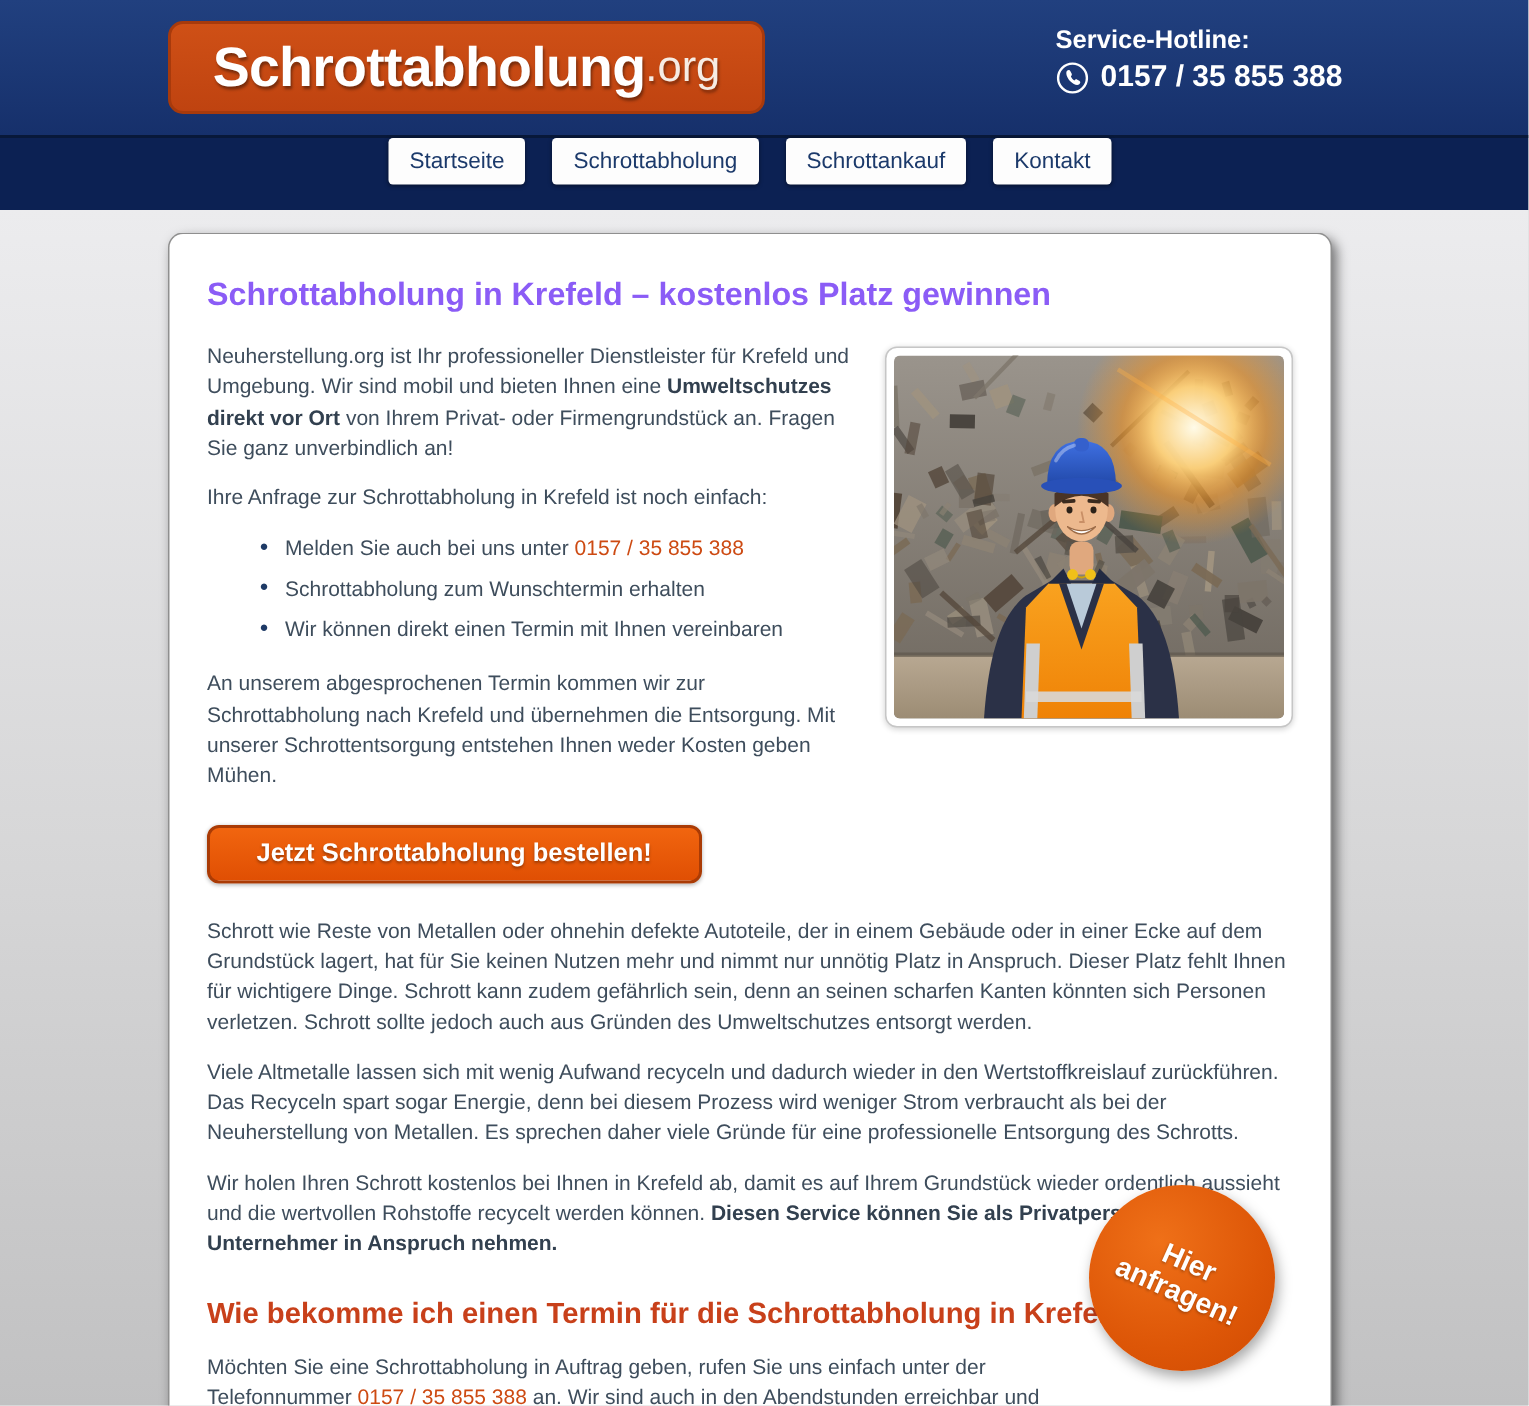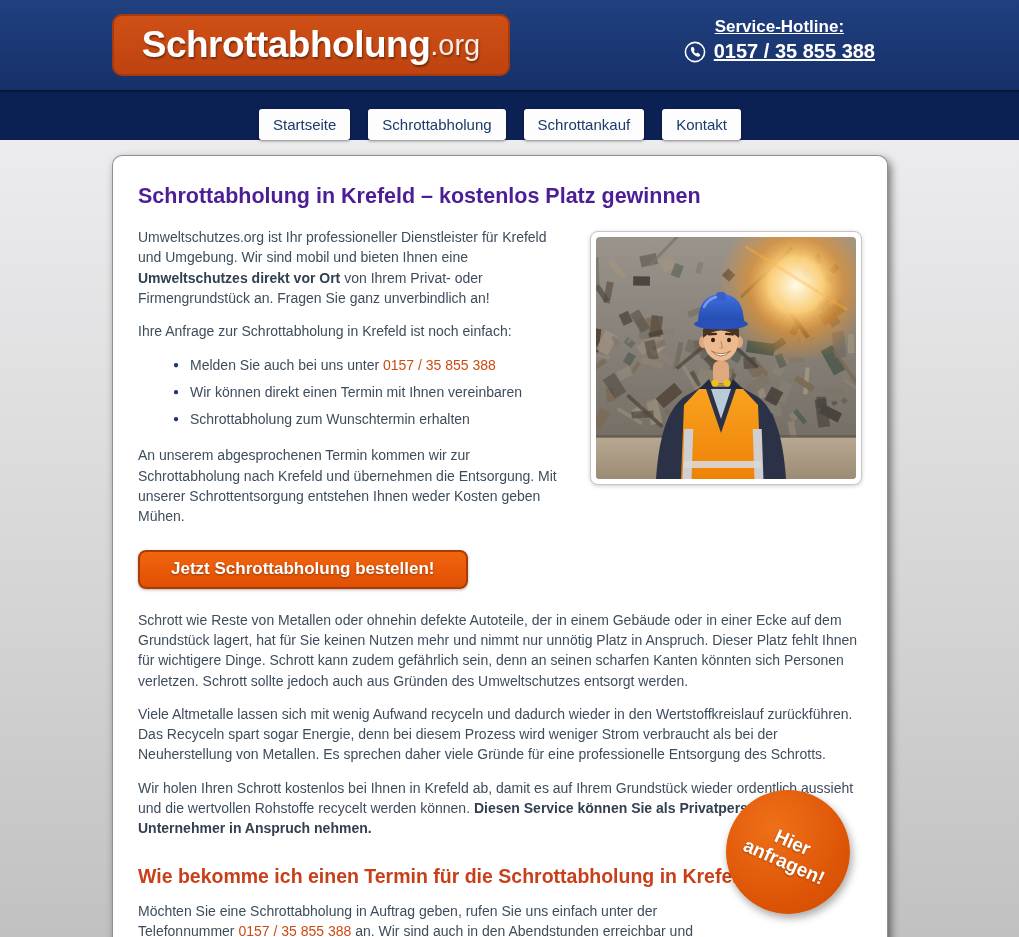--- a/index.html
+++ b/index.html
@@ -8,42 +8,42 @@
 
   
   .top-bar { position:relative; height:90px; background:linear-gradient(#21407f,#16306b); }
   .logo-box {
     position:absolute; left:112px; top:14px; width:398px; height:62px;
     background:linear-gradient(#cf5016,#bf4310); border:2px solid #a73a0c; border-radius:10px;
     display:flex; align-items:center; justify-content:center; text-decoration:none; cursor:pointer;
   }
   .logo-main { color:#fff; font-weight:bold; font-size:37px; letter-spacing:-0.5px; text-shadow:1px 2px 2px rgba(0,0,0,.4); }
   .logo-suffix { color:#f6ece4; font-weight:normal; font-size:29px; text-shadow:1px 2px 2px rgba(0,0,0,.35); }
-  .hotline { position:absolute; right:144px; top:17px; text-align:center; color:#fff;text-decoration:underline; }
+  .hotline { position:absolute; right:124px; top:17px; text-align:left; color:#fff; }
   .hotline-label { font-size:17px; font-weight:bold; margin-bottom:3px; }
   .hotline-number-row { display:flex; align-items:center; justify-content:flex-end; gap:8px; font-size:20px; font-weight:bold; }
   .phone-badge { width:22px; height:22px; flex:0 0 22px; }
 
   
   .nav-bar { height:50px; background:#0c2153; border-top:2px solid #081839; }
-  .nav-inner { width:776px; margin-left:112px; height:100%; display:flex; align-items:flex-end; justify-content:center; gap:18px; }
+  .nav-inner { width:776px; margin-left:112px; height:100%; display:flex; align-items:flex-start; justify-content:center; gap:18px; }
   .nav-btn {
     background:#fdfdfd; color:#1c3a6b; font-size:15px; text-decoration:none;
     padding:7px 14px; border-radius:3px; box-shadow:0 1px 3px rgba(0,0,0,.45); cursor:pointer; white-space:nowrap;
   }
 
   
   .main-area { height:797px; background:linear-gradient(#ececee 0%, #d6d6d7 55%, #c1c1c2 100%); padding-top:15px; }
   .card {
     position:relative; margin-left:112px; width:776px; min-height:860px;
     background:#fff; border:1px solid #8f8f8f; border-bottom:none; border-radius:10px 10px 0 0;
     box-shadow:3px 4px 8px rgba(0,0,0,.5);
     padding:24px 25px 10px 25px;
   }
-  h1.page-title { font-size:21.5px; color:#4c1d95; margin:4px 0 18px; }
+  h1.page-title { font-size:21.5px; color:#8b5cf6; margin:4px 0 18px; }
   h2.section-title { font-size:19.5px; color:#c8401a; margin:26px 0 12px; }
   .card p { font-size:14px; color:#3e4d5c; line-height:1.45; margin:13px 0; }
   .card p b, .card li b { color:#32404f; }
   .narrow { max-width:585px; }
   .phone-link { color:#cd4a12; cursor:pointer; }
 
   .photo-frame {
     float:right; width:272px; margin:4px 0 14px 18px;
     background:#fff; border:1px solid #c6c6c6; border-radius:8px; padding:5px;
     box-shadow:0 1px 4px rgba(0,0,0,.2); overflow:hidden;
@@ -301,28 +301,28 @@
           <rect x="120" y="55" width="10" height="9" rx="4" fill="#3560cc"></rect>
           <ellipse cx="125" cy="87" rx="27" ry="5.5" fill="#2850b8"></ellipse>
           <path d="M108,70 Q112,62 120,60" fill="none" stroke="#ffffff" stroke-width="2.5" opacity="0.35" stroke-linecap="round"></path>
           <path d="M119,144 Q125,152 131,144" fill="none" stroke="#caa10e" stroke-width="1.3"></path>
           <circle cx="119" cy="146" r="3.6" fill="#f0c019"></circle>
           <circle cx="131" cy="146" r="3.6" fill="#f0c019"></circle>
         </g>
       </svg>
     </div>
 
-    <p><span>Umweltschutzes.org ist Ihr professioneller Dienstleister für Krefeld und Umgebung. Wir sind mobil und bieten Ihnen eine </span><b>Umweltschutzes direkt vor Ort</b><span> von Ihrem Privat- oder Firmengrundstück an. Fragen Sie ganz unverbindlich an!</span></p>
+    <p><span>Neuherstellung.org ist Ihr professioneller Dienstleister für Krefeld und Umgebung. Wir sind mobil und bieten Ihnen eine </span><b>Umweltschutzes direkt vor Ort</b><span> von Ihrem Privat- oder Firmengrundstück an. Fragen Sie ganz unverbindlich an!</span></p>
 
     <p>Ihre Anfrage zur Schrottabholung in Krefeld ist noch einfach:</p>
 
     <ul class="steps">
       <li><span>Melden Sie auch bei uns unter </span><span class="phone-link">0157 / 35 855 388</span></li>
+      <li>Schrottabholung zum Wunschtermin erhalten</li>
       <li>Wir können direkt einen Termin mit Ihnen vereinbaren</li>
-      <li>Schrottabholung zum Wunschtermin erhalten</li>
     </ul>
 
     <p>An unserem abgesprochenen Termin kommen wir zur Schrottabholung nach Krefeld und übernehmen die Entsorgung. Mit unserer Schrottentsorgung entstehen Ihnen weder Kosten geben Mühen.</p>
 
     <a class="cta-button">Jetzt Schrottabholung bestellen!</a>
 
     <p>Schrott wie Reste von Metallen oder ohnehin defekte Autoteile, der in einem Gebäude oder in einer Ecke auf dem Grundstück lagert, hat für Sie keinen Nutzen mehr und nimmt nur unnötig Platz in Anspruch. Dieser Platz fehlt Ihnen für wichtigere Dinge. Schrott kann zudem gefährlich sein, denn an seinen scharfen Kanten könnten sich Personen verletzen. Schrott sollte jedoch auch aus Gründen des Umweltschutzes entsorgt werden.</p>
 
     <p>Viele Altmetalle lassen sich mit wenig Aufwand recyceln und dadurch wieder in den Wertstoffkreislauf zurückführen. Das Recyceln spart sogar Energie, denn bei diesem Prozess wird weniger Strom verbraucht als bei der Neuherstellung von Metallen. Es sprechen daher viele Gründe für eine professionelle Entsorgung des Schrotts.</p>
 

